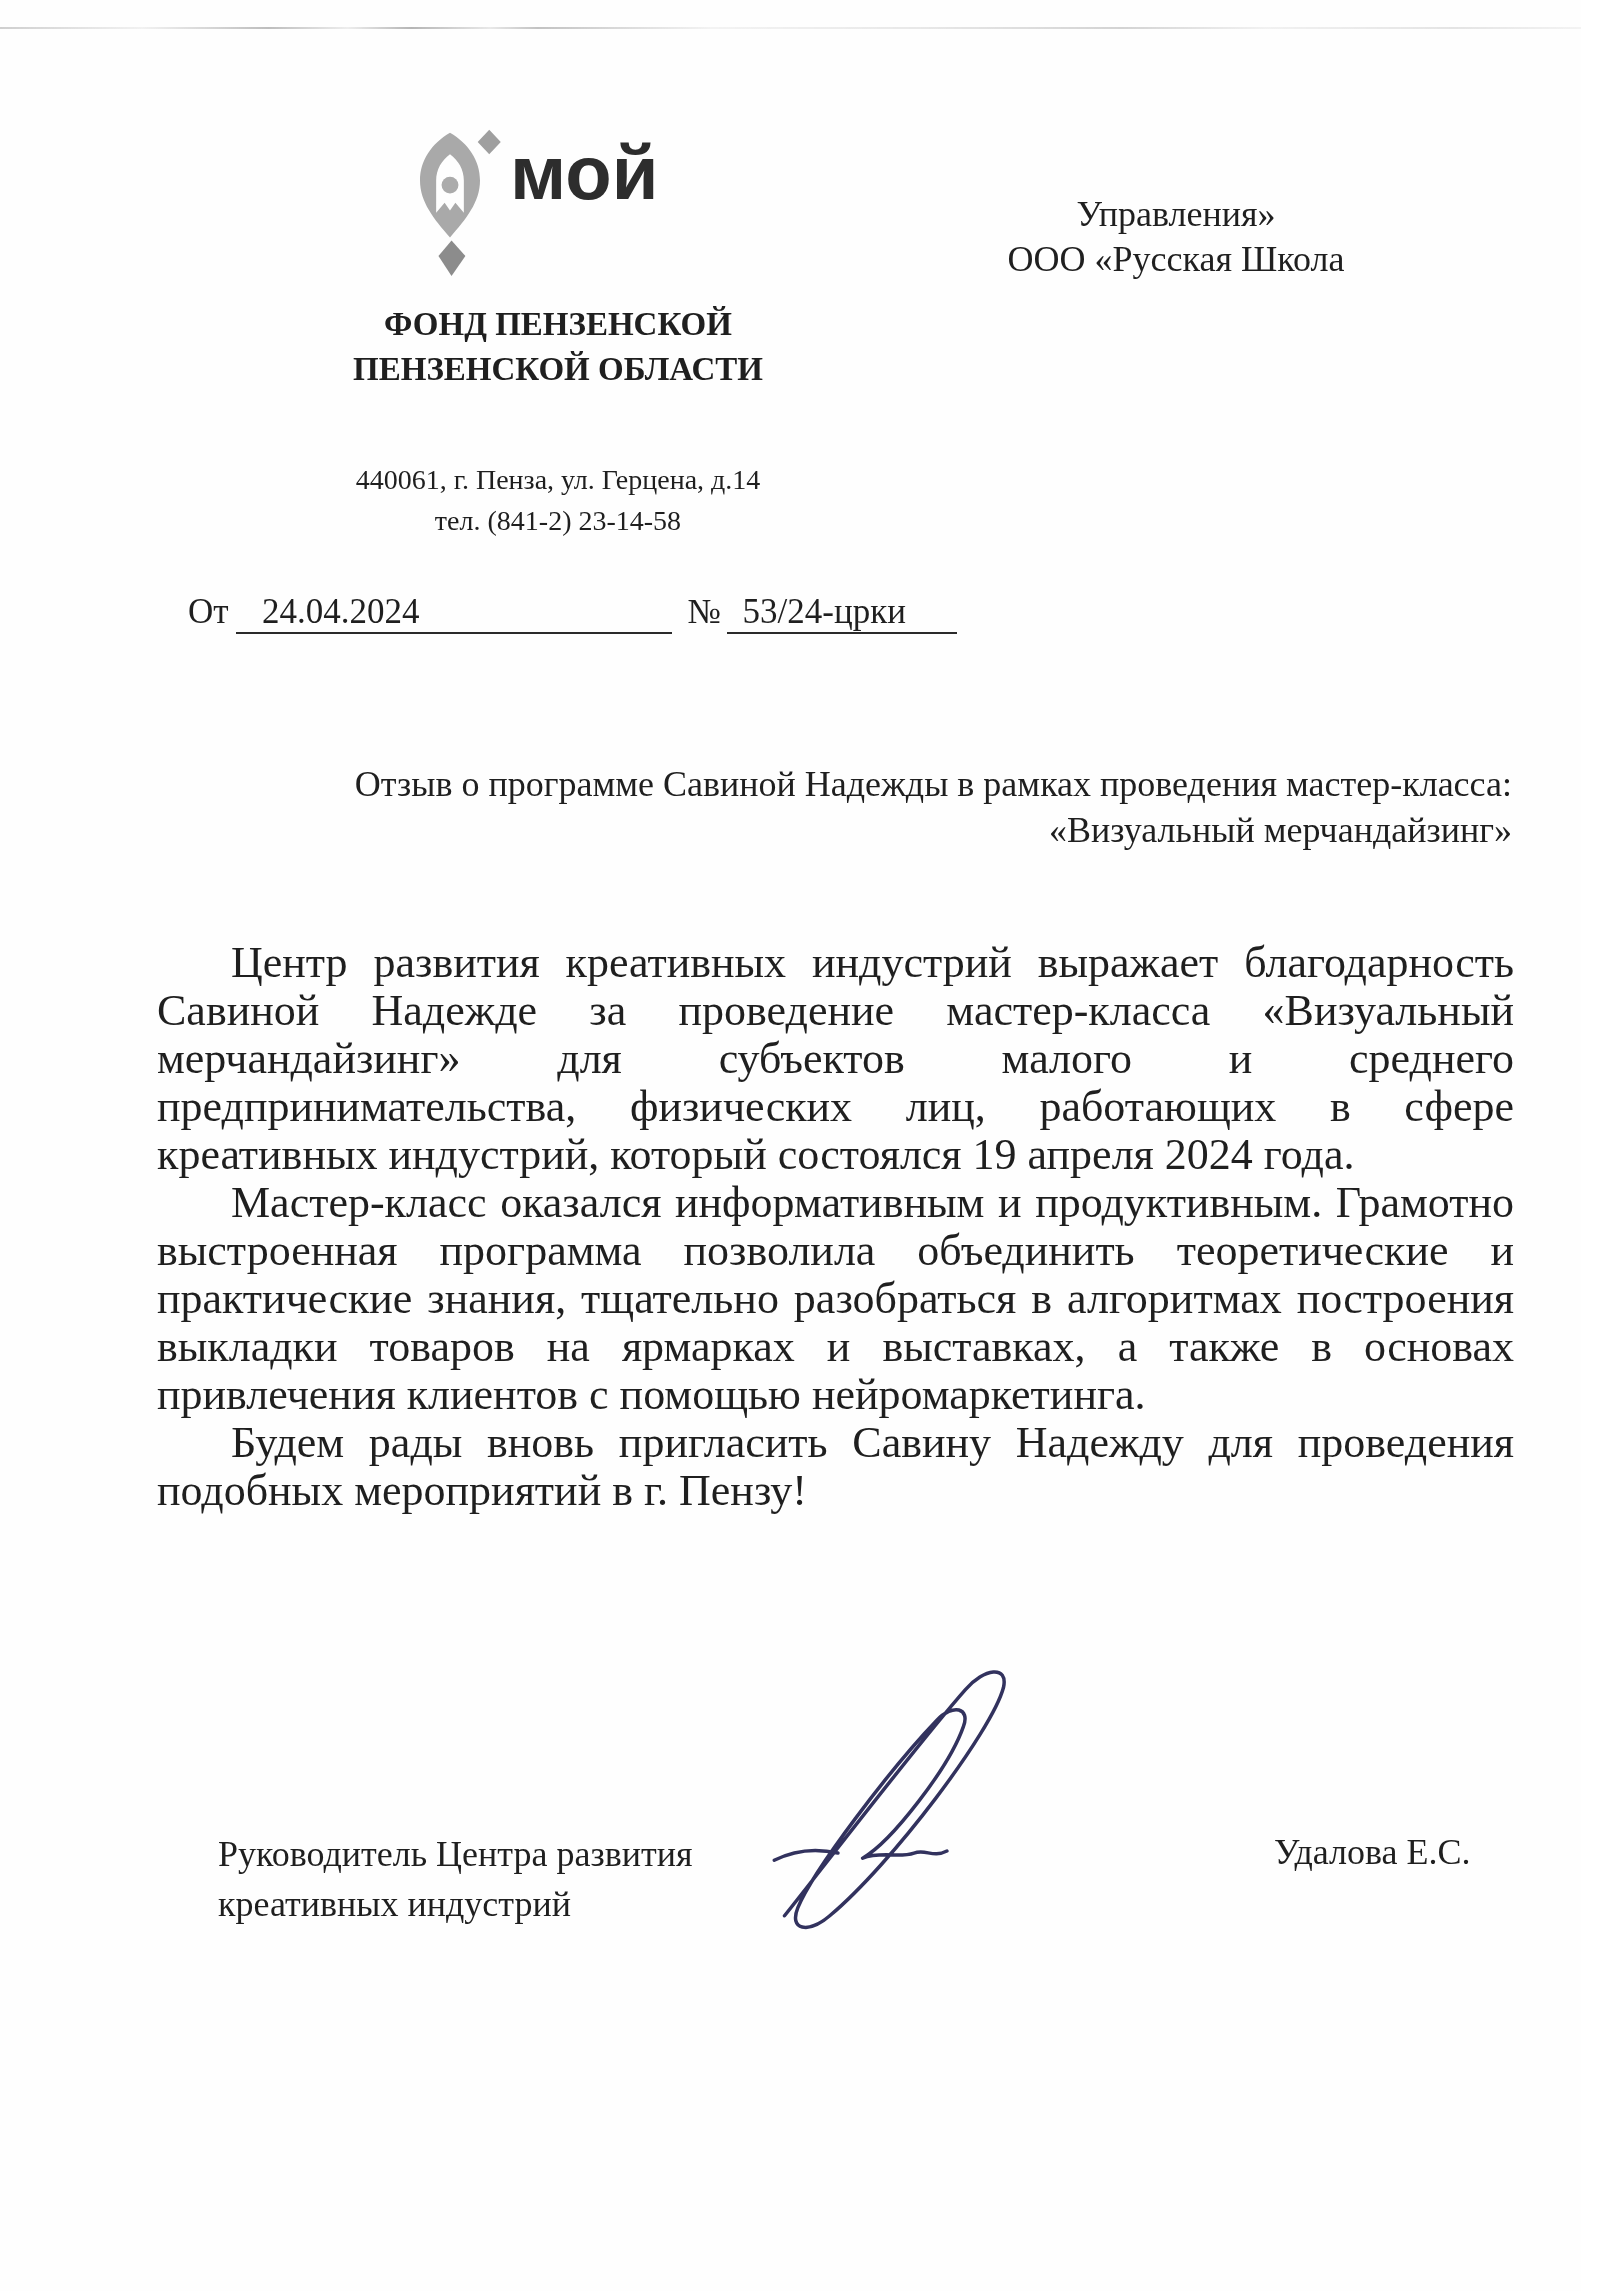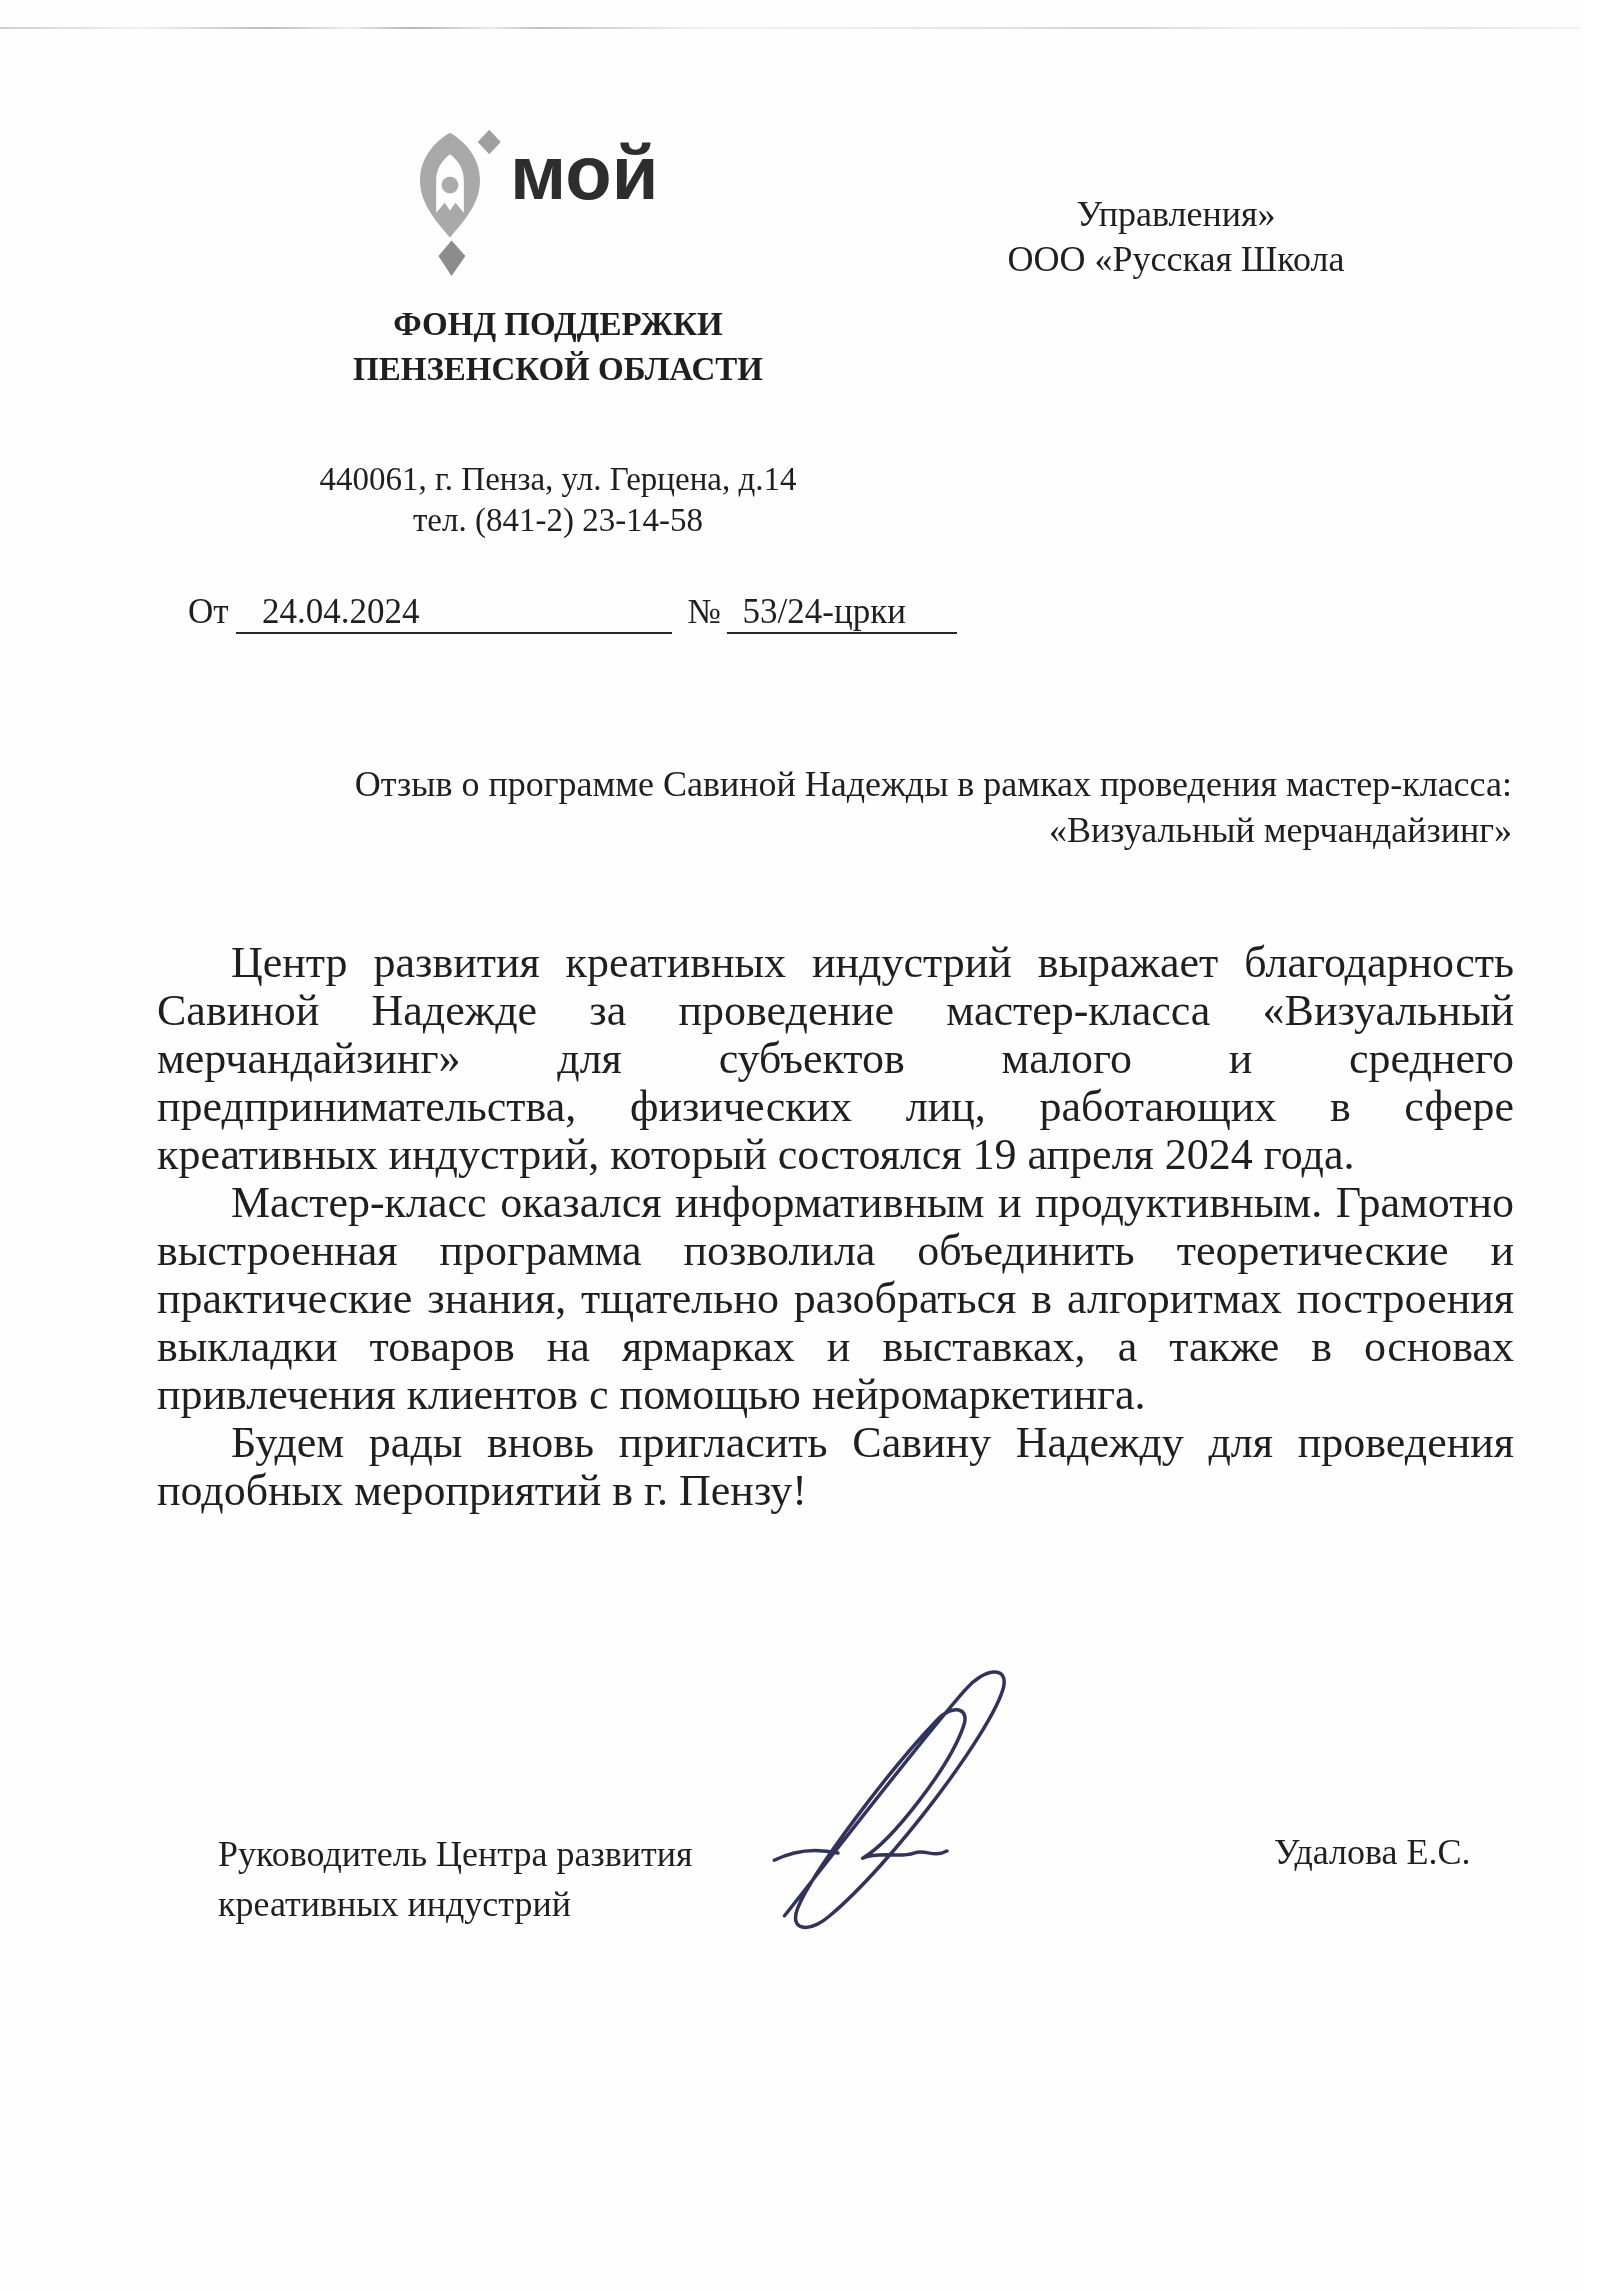--- a/index.html
+++ b/index.html
@@ -35,21 +35,21 @@
   .recipient{
     position:absolute;left:941px;top:192px;width:470px;
     text-align:center;font-size:36px;line-height:45px;
   }
   .fund{
     position:absolute;left:274px;top:302px;width:568px;
     text-align:center;font-weight:bold;font-size:33px;line-height:45px;
   }
   .address{
     position:absolute;left:274px;top:459px;width:568px;
-    text-align:center;font-size:33px;line-height:41px;
+    text-align:center;font-size:28px;line-height:41px;
   }
   
   .ref-line{
     position:absolute;left:188px;top:592px;
     font-size:35px;white-space:nowrap;font-family:Liberation Serif, serif;
   }
   .ref-label{display:inline-block;}
   .ref-field{
     display:inline-block;border-bottom:2px solid #2a2a2a;
     vertical-align:baseline;
@@ -99,21 +99,21 @@
   <div class="logo-text">
     <div class="w1">мой</div>
   </div>
 
   <div class="recipient">
     <div>Управления»</div>
     <div>ООО «Русская Школа</div>
   </div>
 
   <div class="fund">
-    <div>ФОНД ПОДДЕРЖКИ</div>
+    <div>ФОНД ПЕНЗЕНСКОЙ</div>
     <div>ПЕНЗЕНСКОЙ ОБЛАСТИ</div>
   </div>
 
   <div class="address">
     <div>440061, г. Пенза, ул. Герцена, д.14</div>
     <div>тел. (841-2) 23-14-58</div>
   </div>
 
   <div class="ref-line">
     <span class="ref-label">От</span><span class="ref-field date"><span>24.04.2024</span></span><span class="ref-label num">№</span><span class="ref-field number"><span>53/24-црки</span></span>

